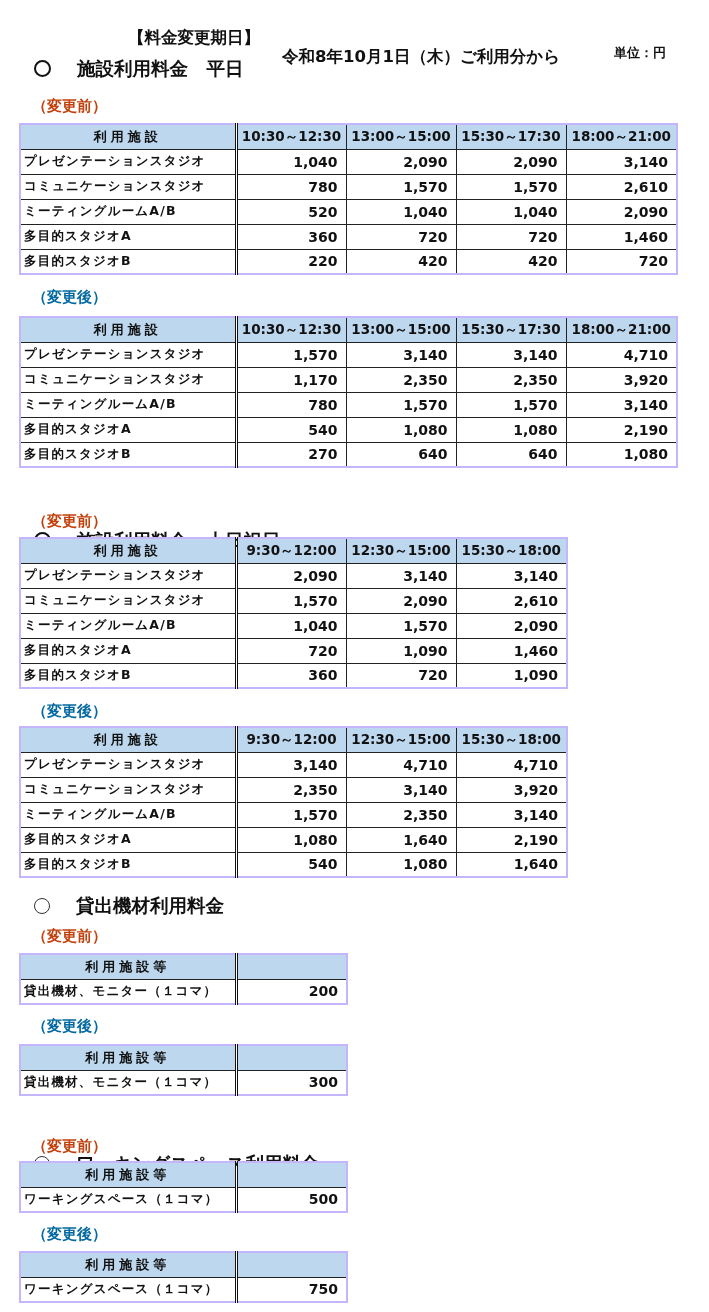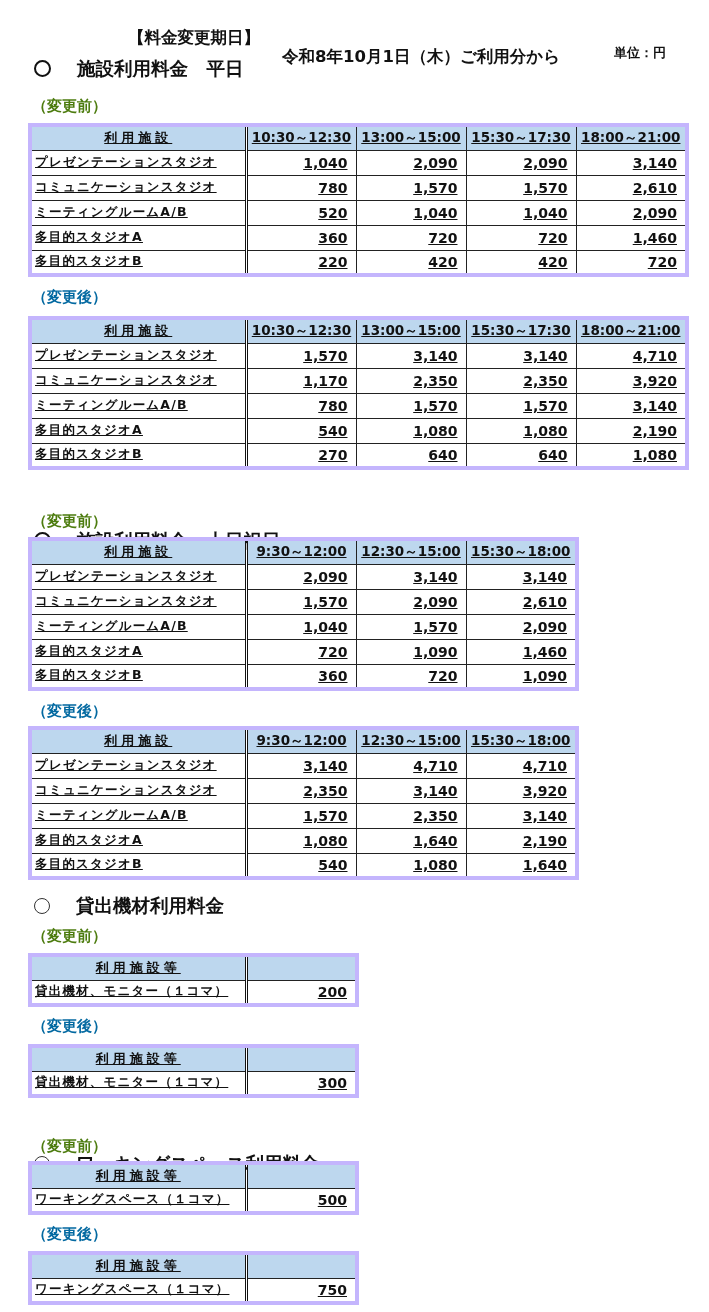--- a/index.html
+++ b/index.html
@@ -23,28 +23,27 @@
   }
   .bullet-bold {
     display: inline-block; width: 13px; height: 13px; border: 2.6px solid #111; border-radius: 50%;
     margin-right: 26px; margin-left: 2px;
   }
   .bullet-thin {
     display: inline-block; width: 14px; height: 14px; border: 1.2px solid #333; border-radius: 50%;
     margin-right: 26px; margin-left: 2px;
   }
   .sub-label {
-    position: absolute; left: 32px; font-size: 15px; font-weight: bold; color: #4d7c0f;
+    position: absolute; left: 32px; font-size: 15px; font-weight: bold; color: #c2410c;
   }
   .sub-label.red { color: #0369a1; }
   table.fee {
-    position: absolute; left: 28px; border-collapse: collapse;
-    border: 4px solid #c4b5fd; table-layout: fixed;
+    position: absolute; left: 19px; border-collapse: collapse;
+    border: 2px solid #c4b5fd; table-layout: fixed;
     font-size: 13.5px;
-    text-decoration: underline;
   }
   table.fee td, table.fee th {
     border: 1px solid #222; height: 25px; padding: 0 4px; box-sizing: border-box;
     white-space: nowrap; overflow: hidden;
   }
   table.fee th {
     background: #bdd7ee; font-weight: bold; color: #111;
     font-size: 13.5px;
   }
   table.fee th.name-h { letter-spacing: 4px; text-align: center; font-size: 13px; }

